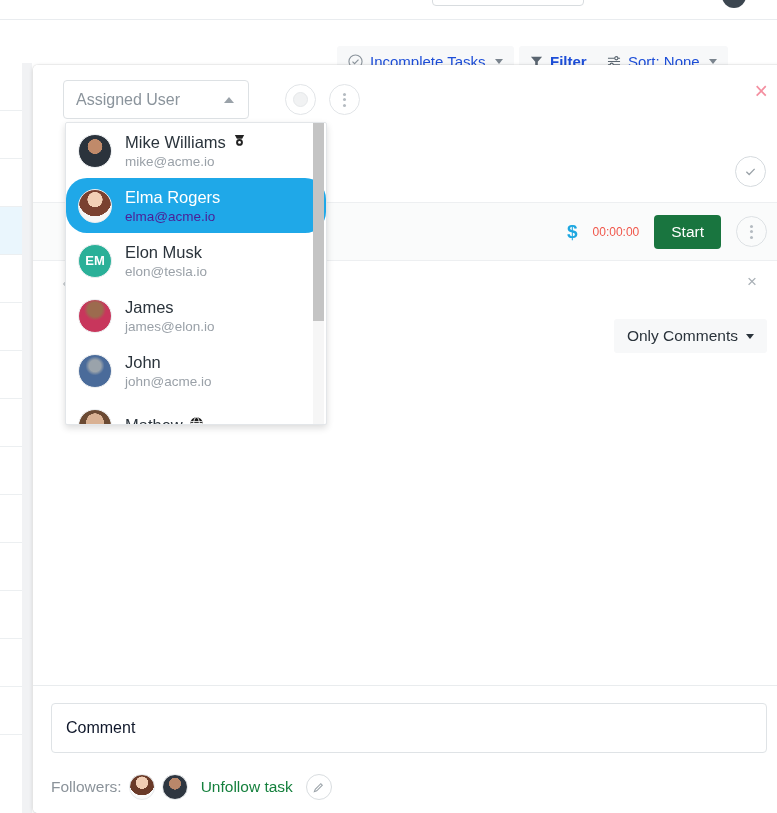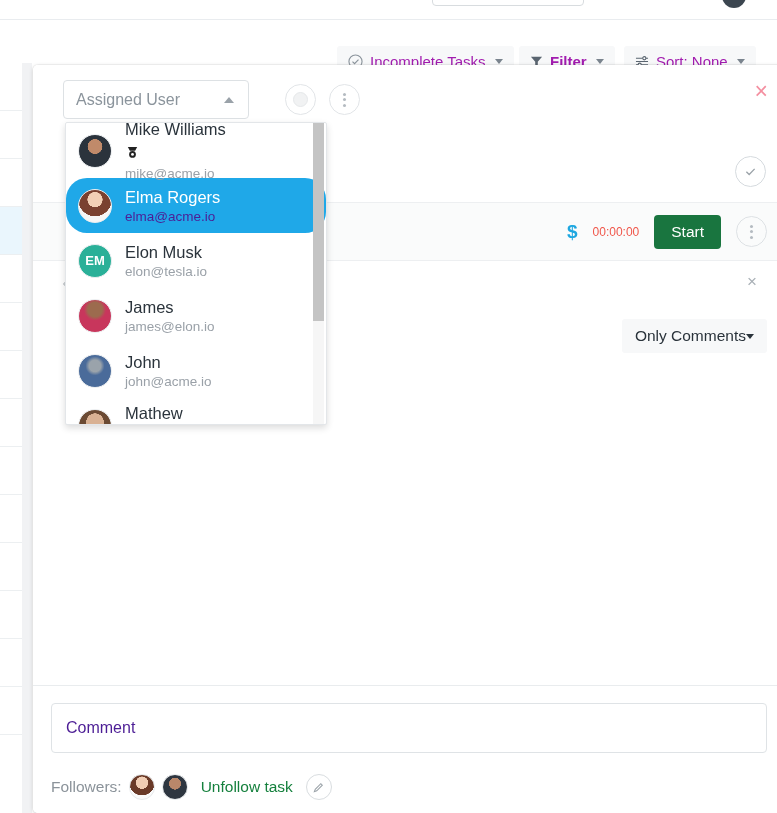--- a/index.html
+++ b/index.html
@@ -26,30 +26,30 @@
     background: radial-gradient(circle at 50% 35%, #6c7a86 0 38%, #3c4650 39% 100%);
   }
   .bg-toolbar {
     position: absolute; left: 0; top: 19px; width: 777px; height: 44px;
     background: #ffffff; border-top: 1px solid #e9ecef;
   }
   .tb-btn {
     position: absolute; top: 26px; height: 30px;
     display: flex; align-items: center; gap: 7px;
     background: #f7f8f9; border-radius: 3px;
-    padding: 0 11px; color: #a21caf; font-size: 15px; white-space: nowrap;
+    padding: 0 11px; color: #1d4ed8; font-size: 15px; white-space: nowrap;
   }
   .tb-btn .caret {
     width: 0; height: 0; border-left: 4.5px solid transparent;
     border-right: 4.5px solid transparent; border-top: 5px solid #7a848e;
     margin-left: 2px;
   }
   #tb-incomplete { left: 337px; }
   #tb-filter    { left: 519px; font-weight: bold; }
-  #tb-sort      { left: 624px; }
+  #tb-sort      { left: 596px; }
 
   .ico-check-circle { width: 15px; height: 15px; position: relative; }
   .ico-check-circle svg, .ico-funnel svg, .ico-sliders svg { display: block; }
 
   
   .bg-leftlist {
     position: absolute; left: 0; top: 63px; width: 22px; height: 750px;
     background: #ffffff;
   }
   .bg-leftlist .row { height: 48px; border-bottom: 1px solid #eceff1; }
@@ -150,38 +150,38 @@
   .pill .x { font-size: 14px; font-weight: bold; cursor: pointer; }
 
   .tag-close {
     position: absolute; right: 28px; top: 11px; color: #a9b0b6;
     font-size: 17px; font-weight: 300; cursor: pointer;
   }
 
   .only-comments {
     position: absolute; right: 18px; top: 58px;
     background: #f7f8f9; border-radius: 3px; padding: 8px 13px;
-    display: flex; align-items: center; 
+    display: flex; align-items: center; gap: 8px;
     font-size: 15.5px; color: #2a333b; cursor: pointer;
   }
   .only-comments .caret {
     width: 0; height: 0; border-left: 4.5px solid transparent;
     border-right: 4.5px solid transparent; border-top: 5px solid #2a333b;
   }
 
   
   .modal-foot {
     position: absolute; left: 0; bottom: 0; width: 752px; height: 128px;
     background: #fff; border-top: 1px solid #e9ecee;
   }
   .comment-box {
     position: absolute; left: 18px; top: 17px; width: 716px; height: 50px;
     border: 1px solid #dfe3e6; border-radius: 4px; background: #fff;
     display: flex; align-items: center; padding: 0 14px;
-    color: #4c1d95; font-size: 16px;
+    color: #0f172a; font-size: 16px;
   }
   .followers {
     position: absolute; left: 18px; top: 88px;
     display: flex; align-items: center; gap: 7px;
     color: #8b939a; font-size: 15.5px;
   }
   .f-av {
     width: 26px; height: 26px; border-radius: 50%;
     border: 1px solid #e6e9eb; background-size: cover;
   }
@@ -214,21 +214,21 @@
   .av-mike   { background: radial-gradient(circle at 50% 36%, #c08a6a 0 28%, #2b333c 29% 100%); }
   .av-elma   { background: radial-gradient(circle at 50% 30%, #f2d0b6 0 27%, #7a4130 28% 60%, #f6f6f6 61% 100%); }
   .av-elon   { background: #2ab098; }
   .av-james  { background: radial-gradient(circle at 50% 30%, #9c6b4e 0 26%, #c8365c 40% 100%); }
   .av-john   { background: radial-gradient(circle at 50% 34%, #9aa3ab 0 22%, #4a6b9a 36% 100%); }
   .av-mathew { background: radial-gradient(circle at 50% 38%, #d9b193 0 34%, #6b4a33 35% 100%); }
 
   .dd-text { display: flex; flex-direction: column; gap: 2px; min-width: 0; }
   .dd-name {
     font-size: 16.5px; color: #2b343c; white-space: nowrap;
-    display: flex; align-items: flex-start; gap: 6px; flex-direction: column;
+    display: flex; align-items: center; gap: 6px;
   }
   .dd-mail { font-size: 13.5px; color: #9aa1a8; white-space: nowrap; }
   .dd-item.active .dd-name { color: #fff; }
   .dd-item.active .dd-mail { color: #4c1d95; }
 
   .dd-scroll-track {
     position: absolute; right: 2px; top: 0; width: 11px; height: 303px;
     background: #f6f6f6;
   }
   .dd-scroll-thumb {

